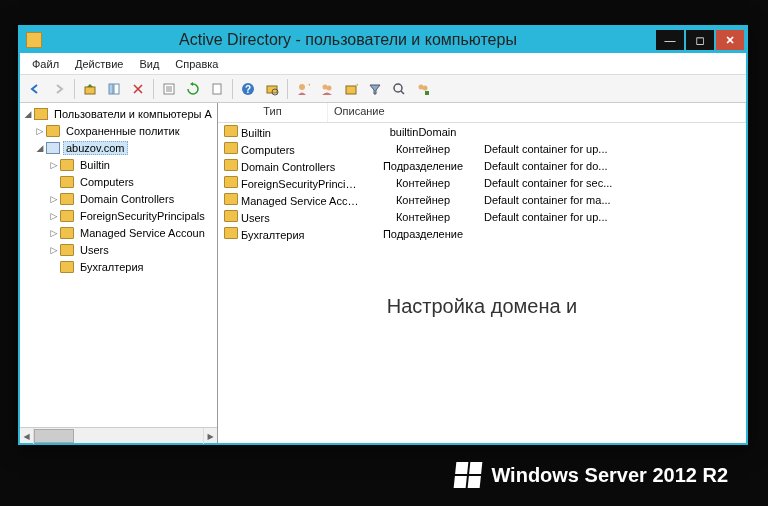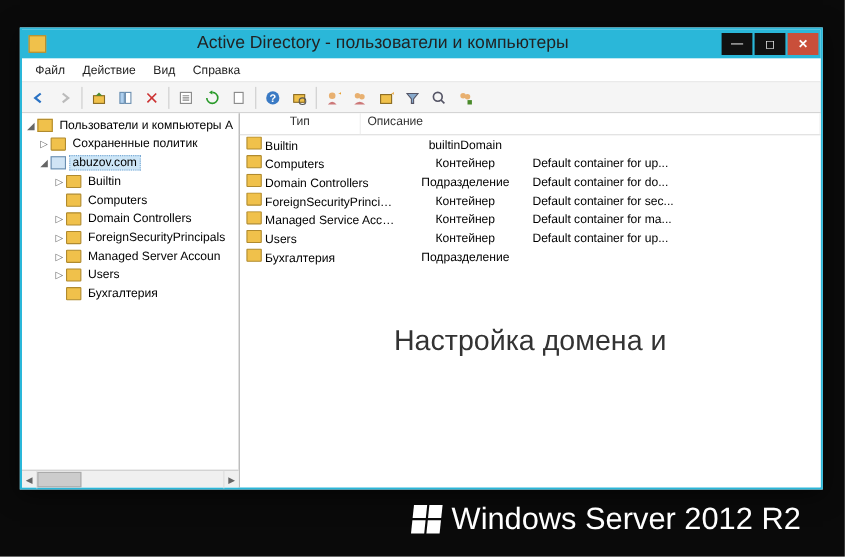--- a/index.html
+++ b/index.html
@@ -35,22 +35,22 @@
 .tree-arrow.r { right: 0; border-left: 1px solid #ddd; }
 .list-pane { flex: 1; background: #fff; display: flex; flex-direction: column; }
 .list-header { height: 20px; display: flex; border-bottom: 1px solid #ddd; }
 .col-h { padding: 2px 6px; border-right: 1px solid #eee; color: #333; cursor: default; }
 .col-name { width: 150px; }
 .col-type { width: 110px; text-align: center; }
 .col-desc { flex: 1; }
 .list-body { flex: 1; overflow: hidden; position: relative; }
 .list-row { display: flex; height: 17px; align-items: center; cursor: default; }
 .cell { padding: 0 6px; white-space: nowrap; overflow: hidden; text-overflow: ellipsis; }
-.overlay-text { position: absolute; left: 0; right: 0; top: 170px; text-align: center; color: #333; font-size: 26px; line-height: 1.3; font-weight: 400; }
-.footer { position: absolute; right: 40px; bottom: 18px; color: #fff; font-size: 28px; font-weight: 400; display: flex; align-items: center; gap: 10px; }
+.overlay-text { position: absolute; left: 0; right: 0; top: 170px; text-align: center; color: #333; font-size: 20px; line-height: 1.3; font-weight: 400; }
+.footer { position: absolute; right: 40px; bottom: 18px; color: #fff; font-size: 20px; font-weight: 700; display: flex; align-items: center; gap: 10px; }
 .win-logo { display: inline-grid; grid-template-columns: 12px 12px; grid-template-rows: 12px 12px; gap: 2px; transform: skewX(-6deg); }
 .win-logo span { background: #fff; }
 svg { display: block; }
 </style>
 </head>
 <body>
 
 <div class="window">
   <div class="titlebar">
     <span class="titlebar-icon"></span>
@@ -206,21 +206,21 @@
             <span class="label-wrap">Domain Controllers</span>
           </div>
         <div class="tree-row" style="padding-left:28px">
             <span class="exp">▷</span>
             <span class="folder-icon"></span>
             <span class="label-wrap">ForeignSecurityPrincipals</span>
           </div>
         <div class="tree-row" style="padding-left:28px">
             <span class="exp">▷</span>
             <span class="folder-icon"></span>
-            <span class="label-wrap">Managed Server Accoun</span>
+            <span class="label-wrap">Managed Service Accoun</span>
           </div>
         <div class="tree-row" style="padding-left:28px">
             <span class="exp">▷</span>
             <span class="folder-icon"></span>
             <span class="label-wrap">Users</span>
           </div>
         <div class="tree-row" style="padding-left:28px">
             <span class="exp"></span>
             <span class="folder-icon"></span>
             <span class="label-wrap">Бухгалтерия</span>

